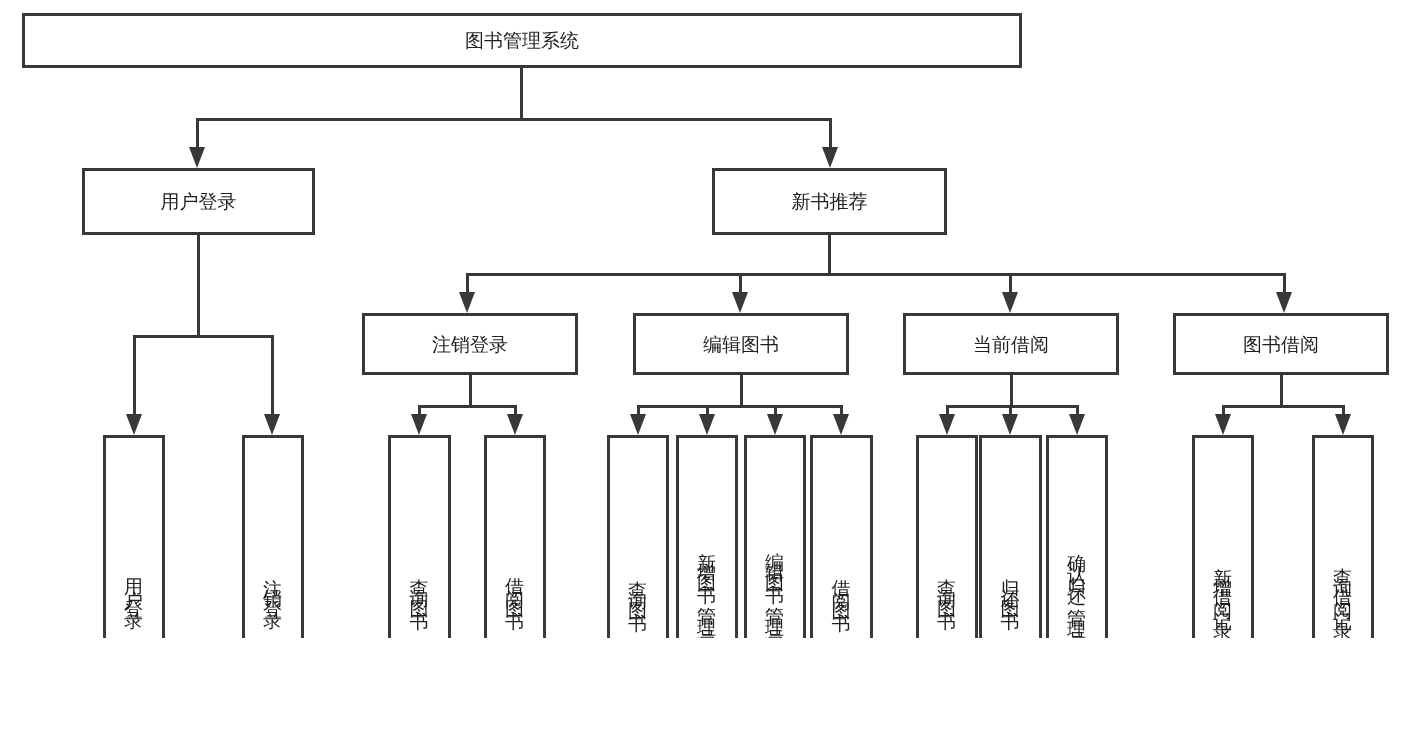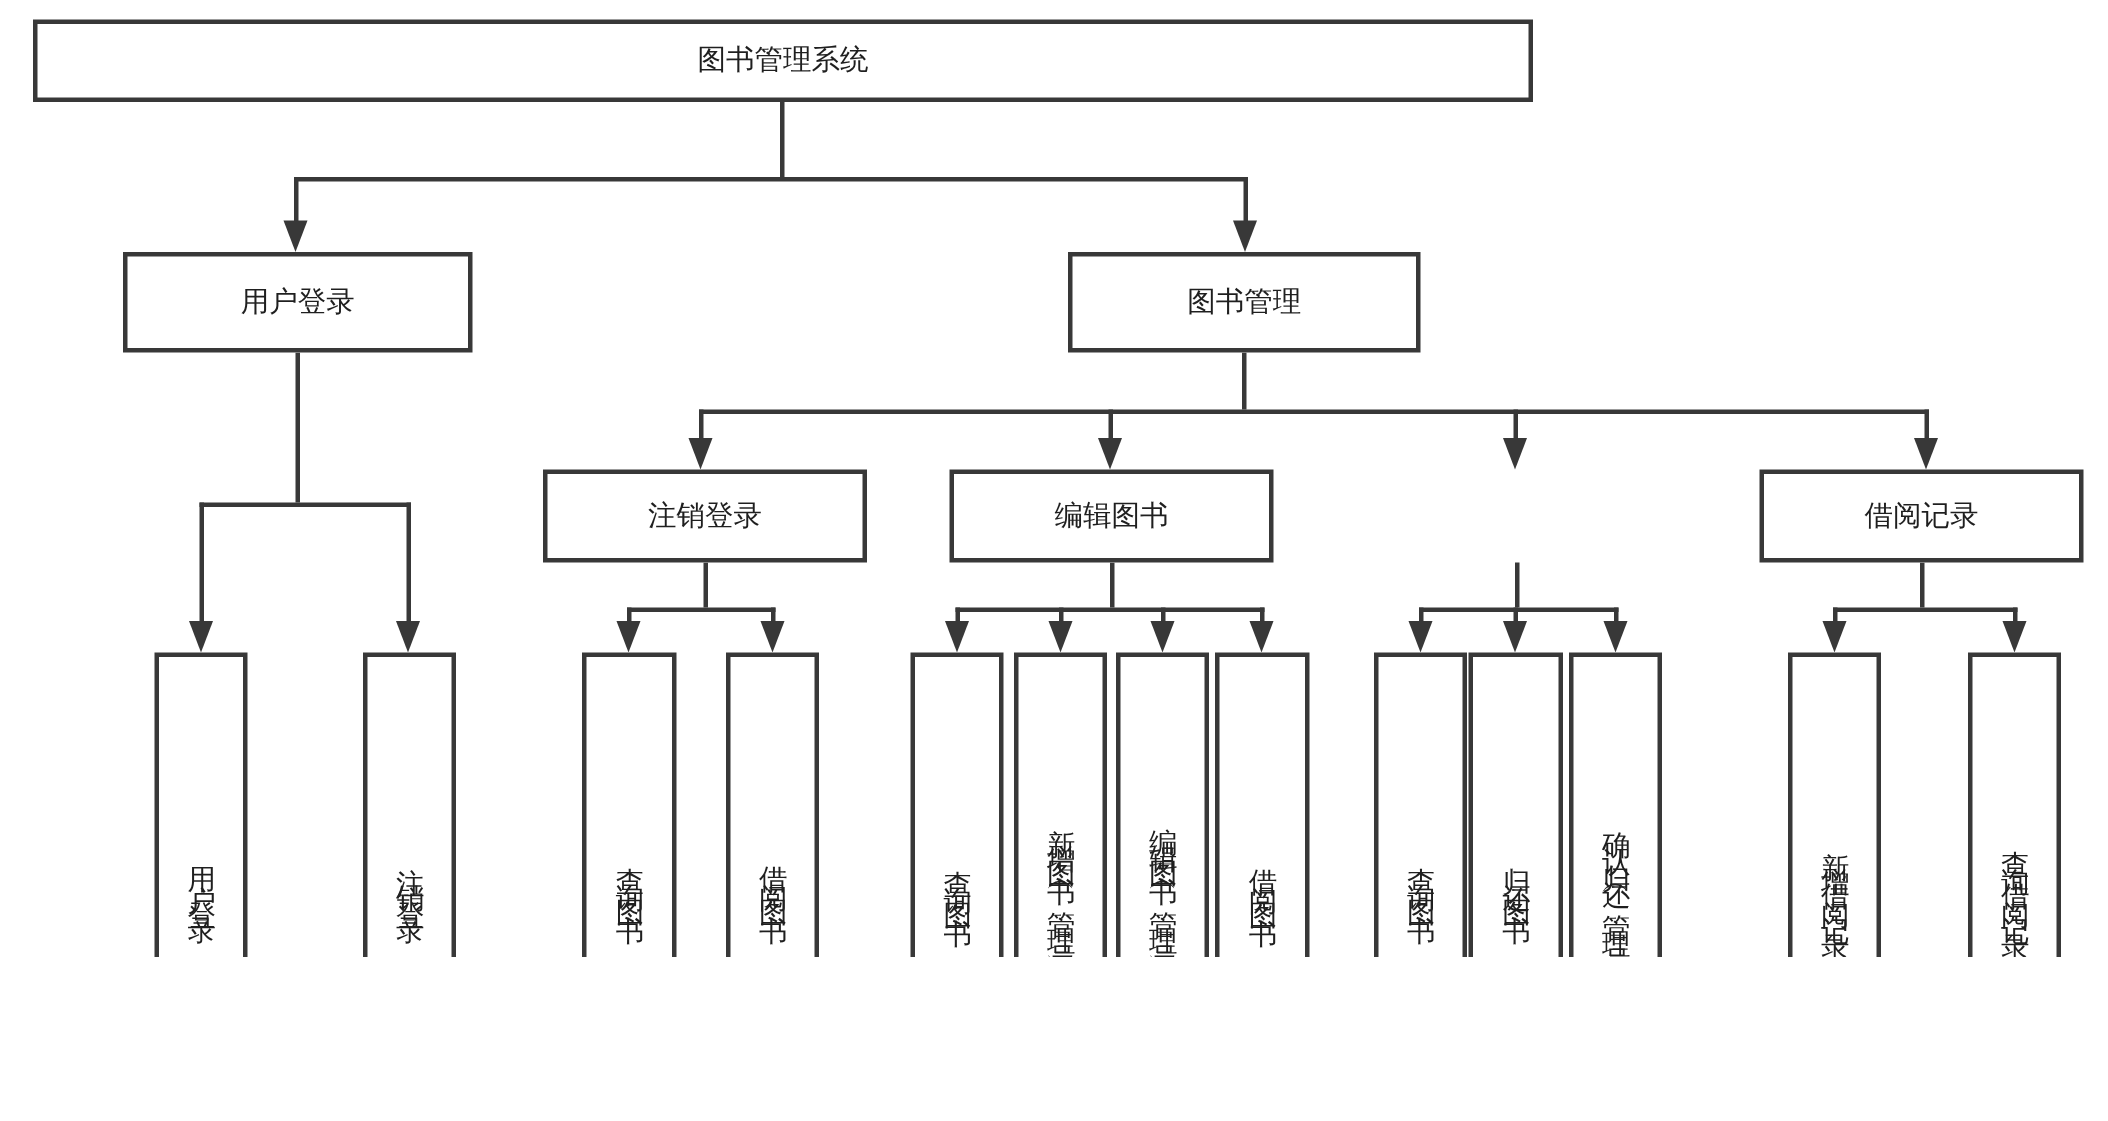--- a/index.html
+++ b/index.html
@@ -89,25 +89,26 @@
   <div class="line" style="left:1280px;top:375px;width:3px;height:30px"></div>
   <div class="line" style="left:1222px;top:405px;width:123px;height:3px"></div>
   <div class="line" style="left:1222px;top:405px;width:3px;height:12px"></div>
   <div class="line" style="left:1342px;top:405px;width:3px;height:12px"></div>
   <div class="ah" style="left:1215px;top:414px"></div>
   <div class="ah" style="left:1335px;top:414px"></div>
 
   <div class="node h" style="left:22px;top:13px;width:1000px;height:55px">图书管理系统</div>
 
   <div class="node h" style="left:82px;top:168px;width:233px;height:67px">用户登录</div>
-  <div class="node h" style="left:712px;top:168px;width:235px;height:67px">图书管理</div>
+  <div class="node h" style="left:712px;top:168px;width:235px;height:67px">新书推荐</div>
 
   <div class="node h" style="left:362px;top:313px;width:216px;height:62px">注销登录</div>
   <div class="node h" style="left:633px;top:313px;width:216px;height:62px">编辑图书</div>
-  <div class="node h" style="left:1173px;top:313px;width:216px;height:62px">借阅记录</div>
+  <div class="node h" style="left:903px;top:313px;width:216px;height:62px">当前借阅</div>
+  <div class="node h" style="left:1173px;top:313px;width:216px;height:62px">图书借阅</div>
 
   <div class="node v" style="left:103px;top:435px;width:62px;height:300px">用户登录</div>
   <div class="node v" style="left:242px;top:435px;width:62px;height:300px">注销登录</div>
 
   <div class="node v" style="left:388px;top:435px;width:63px;height:300px">查询图书</div>
   <div class="node v" style="left:484px;top:435px;width:62px;height:300px">借阅图书</div>
 
   <div class="node v" style="left:607px;top:435px;width:62px;height:303px">查询图书</div>
   <div class="node v" style="left:676px;top:435px;width:62px;height:303px">新增图书（管理员）</div>
   <div class="node v" style="left:744px;top:435px;width:62px;height:303px">编辑图书（管理员）</div>

